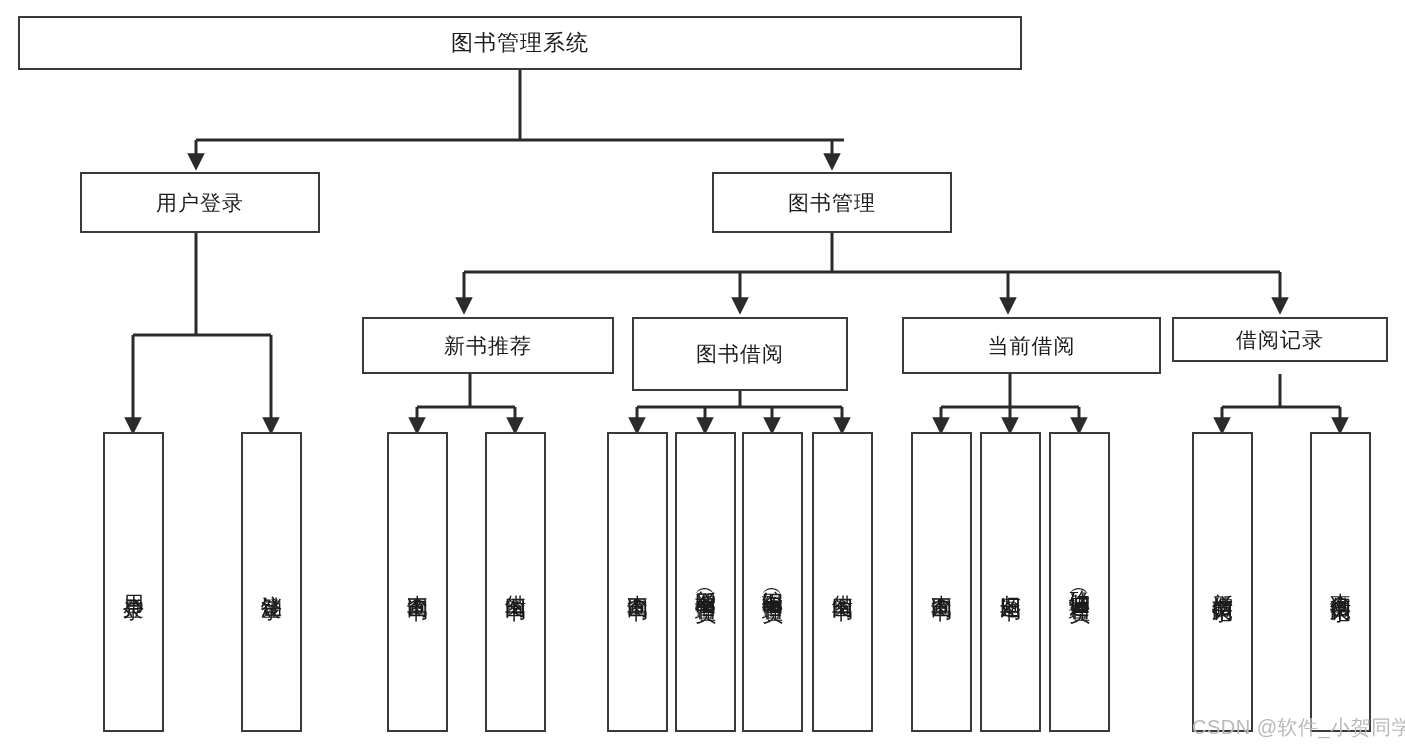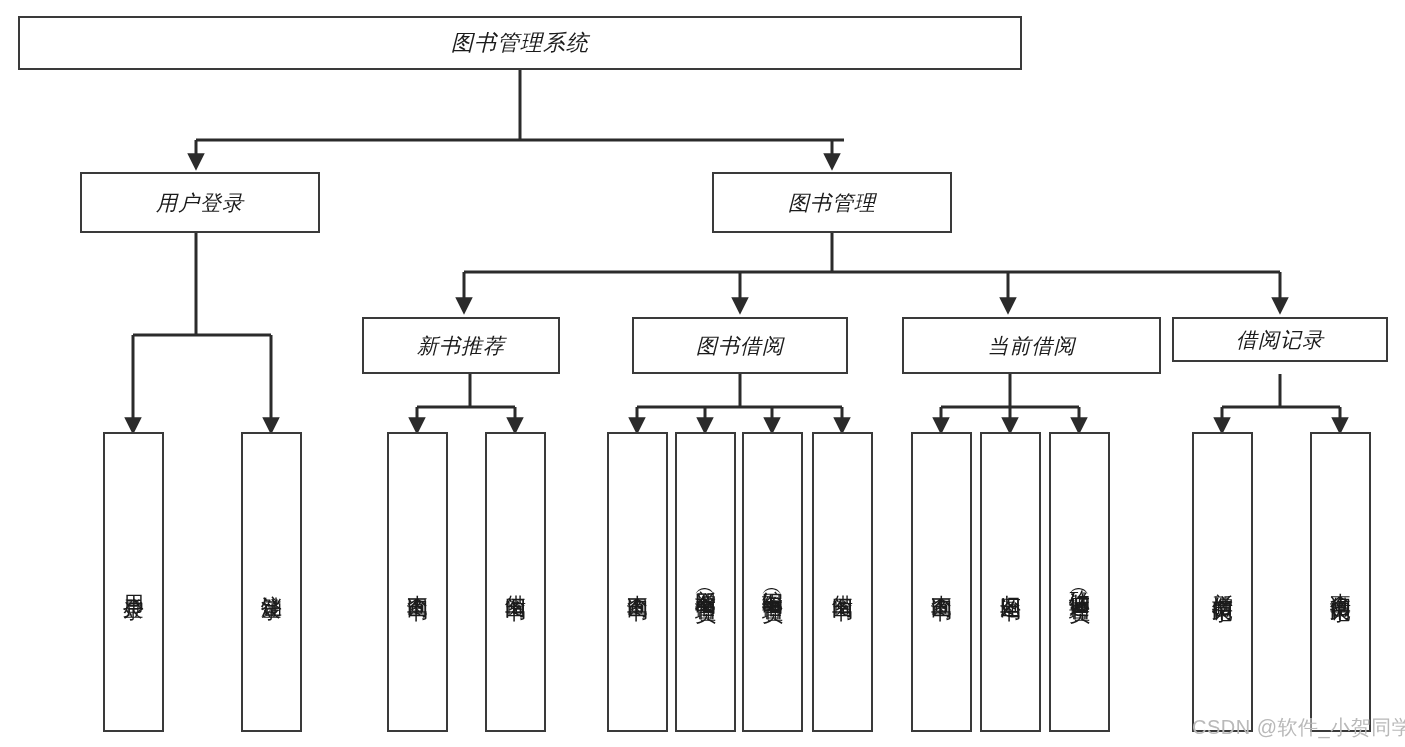--- a/index.html
+++ b/index.html
@@ -33,21 +33,20 @@
     display: flex;
     align-items: center;
     justify-content: center;
     color: #1b1b1b;
   }
   .node.horiz {
     font-size: 21px;
     line-height: 1.1;
     letter-spacing: 1px;
     white-space: nowrap;
-    font-style: italic;
   }
   .node.vert {
     font-size: 21px;
     line-height: 1.15;
     letter-spacing: 2px;
     writing-mode: vertical-rl;
     text-orientation: upright;
     padding: 6px 0;
   }
   .node.vert .vtext {
@@ -127,24 +126,24 @@
     <span>图书管理系统</span>
   </div>
 
   <div class="node horiz" style="left:80px; top:172px; width:240px; height:61px;">
     <span>用户登录</span>
   </div>
   <div class="node horiz" style="left:712px; top:172px; width:240px; height:61px;">
     <span>图书管理</span>
   </div>
 
-  <div class="node horiz" style="left:362px; top:317px; width:198px; height:57px;">
+  <div class="node horiz" style="left:362px; top:317px; width:252px; height:57px;">
     <span>新书推荐</span>
   </div>
-  <div class="node horiz" style="left:632px; top:317px; width:216px; height:57px;">
+  <div class="node horiz" style="left:632px; top:317px; width:216px; height:74px;">
     <span>图书借阅</span>
   </div>
   <div class="node horiz" style="left:902px; top:317px; width:259px; height:57px;">
     <span>当前借阅</span>
   </div>
   <div class="node horiz" style="left:1172px; top:317px; width:216px; height:45px;">
     <span>借阅记录</span>
   </div>
 
   <div class="node vert" style="left:103px; top:432px; width:61px; height:300px;">

